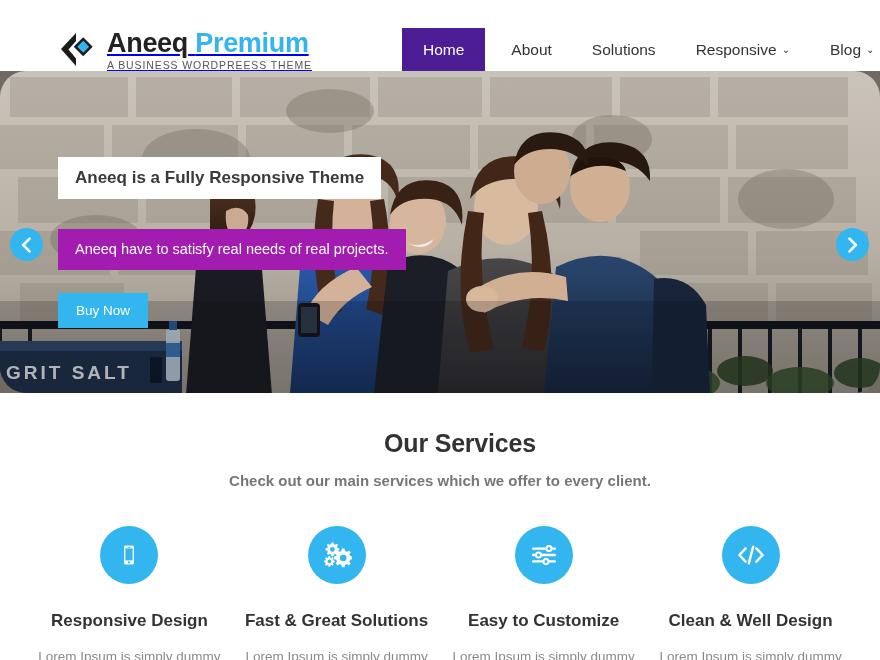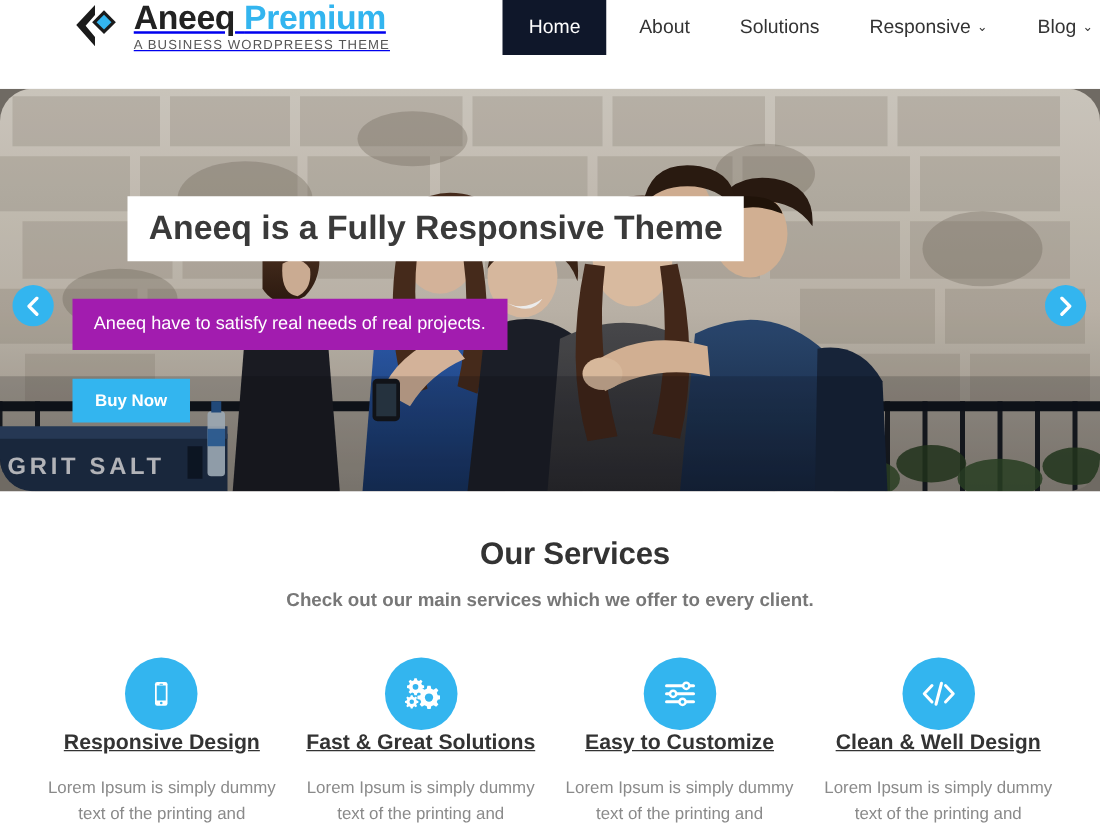--- a/index.html
+++ b/index.html
@@ -10,23 +10,24 @@
     font-family: "Liberation Sans", sans-serif;
     color: #444;
   }
 
   
   .site-header {
     position: relative;
     height: 71px;
     background: #ffffff;
     display: flex;
-    align-items: flex-start;
+    align-items: flex-end;
     padding: 0 0 0 58px;
     z-index: 30;
+    border-radius: 30px;
   }
   .brand { display: flex; align-items: center; gap: 9px; }
   .brand-mark { width: 40px; height: 40px; flex: 0 0 40px; position: relative; }
   .brand-text { display: flex; flex-direction: column; justify-content: center; }
   .brand-title {
     font-size: 27px; font-weight: bold; line-height: 1.05;
     letter-spacing: -0.3px; white-space: nowrap;
   }
   .brand-title .w1 { color: #222222; }
   .brand-title .w2 { color: #33b5ef; }
@@ -34,57 +35,55 @@
     font-size: 10.5px; color: #555; letter-spacing: 0.9px;
     margin-top: 2px; white-space: nowrap;
   }
 
   .main-nav { display: flex; align-items: center; margin-left: 90px; }
   .nav-item {
     font-size: 15.5px; color: #333; text-decoration: none;
     padding: 9px 14px; white-space: nowrap; display: inline-flex;
     align-items: center; gap: 5px; line-height: 1;
   }
-  .nav-item.is-active { background: #0f172a; color: #ffffff; padding: 14px 21px; }
+  .nav-item.is-active { background: #4c1d95; color: #ffffff; padding: 14px 21px; }
   .nav-item + .nav-item { margin-left: 12px; }
   .caret { display: inline-block; font-size: 10px; position: relative; top: 1px; }
 
   
   .hero {
     position: relative;
     height: 322px;
     overflow: hidden;
     background: #6f6a63;
   }
   .hero-photo { position: absolute; inset: 0; overflow: hidden; border-radius: 26px; }
   .hero-photo svg { width: 100%; height: 100%; display: block; }
 
   .hero-caption {
     position: absolute; left: 58px; top: 86px;
     display: flex; flex-direction: column; align-items: flex-start;
     z-index: 5;
   }
   .hero-title {
     background: #ffffff; color: #3a3a3a;
-    font-size: 27px; font-weight: bold;
+    font-size: 17px; font-weight: bold;
     padding: 12px 17px 13px 17px; line-height: 1;
     white-space: nowrap;
-    margin-left: 44px;
   }
   .hero-sub {
     background: #a21caf; color: #ffffff;
     font-size: 14.5px; padding: 13px 17px; margin-top: 30px;
     line-height: 1; white-space: nowrap;
   }
   .hero-cta {
     background: #33b5ef; color: #ffffff;
     font-size: 13.5px; border: 0; cursor: pointer;
     padding: 11px 18px; margin-top: 23px; line-height: 1;
     font-family: inherit;
-    font-weight: bold;
   }
 
   .slider-arrow {
     position: absolute; top: 157px;
     width: 33px; height: 33px; border-radius: 50%;
     background: #33b5ef; border: 0; cursor: pointer;
     display: flex; align-items: center; justify-content: center;
     z-index: 8; padding: 0;
   }
   .slider-arrow.prev { left: 10px; }
@@ -105,21 +104,21 @@
   }
   .service-card { flex: 1 1 0; padding: 0 12px; }
   .service-icon {
     width: 58px; height: 58px; border-radius: 50%;
     background: #33b5ef; margin: 0 auto;
     display: flex; align-items: center; justify-content: center;
   }
   .service-icon svg { display: block; }
   .service-name {
     font-size: 17px; font-weight: bold; color: #333;
-    white-space: nowrap; text-decoration: underline;
+    margin-top: 27px; white-space: nowrap;
   }
   .service-desc {
     font-size: 13.5px; color: #8a8a8a; line-height: 1.55;
     margin-top: 16px; max-width: 195px;
     margin-left: auto; margin-right: auto;
   }
 </style>
 </head>
 <body>
 

